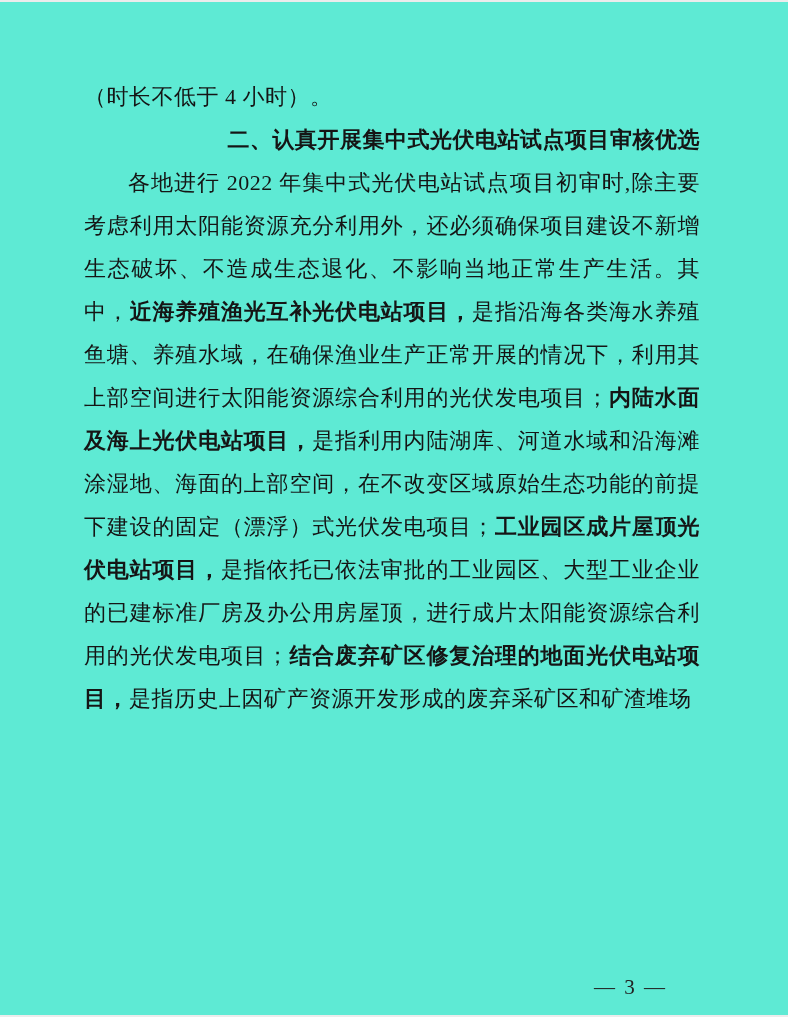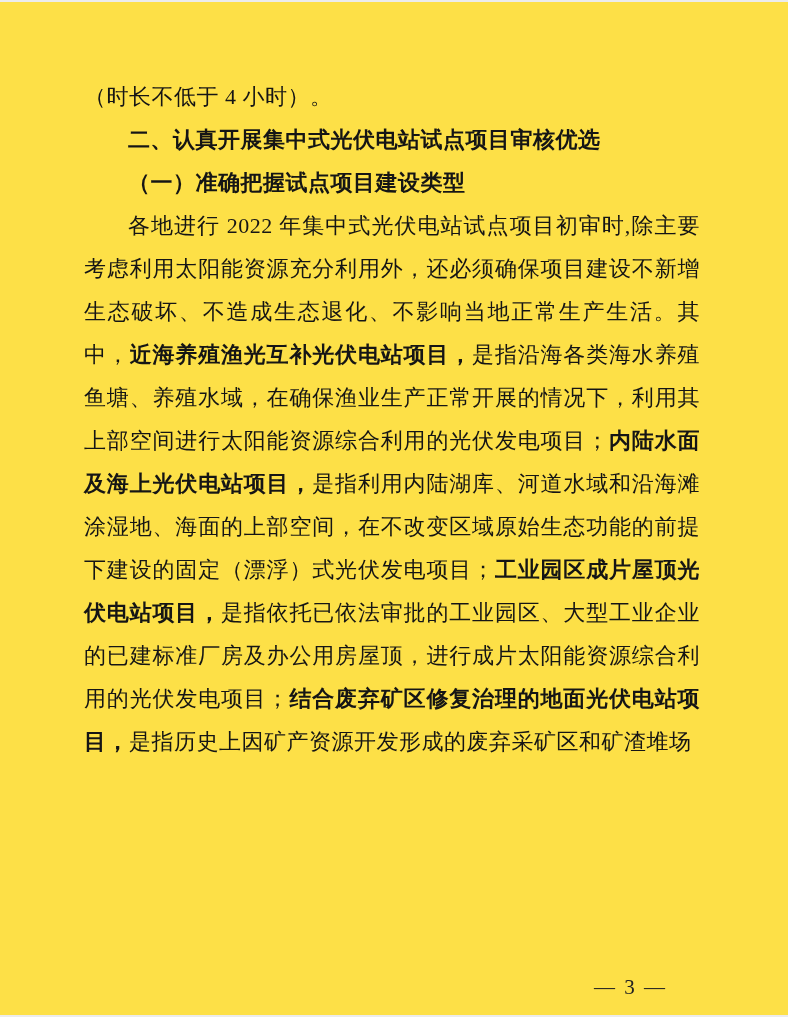--- a/index.html
+++ b/index.html
@@ -4,21 +4,21 @@
 <style>
   html, body {
     margin: 0;
     padding: 0;
     background: #ffffff;
   }
   .page {
     position: relative;
     width: 788px;
     height: 1017px;
-    background: #fde047;
+    background: #5eead4;
     overflow: hidden;
     font-family: "Liberation Serif", "DejaVu Serif", serif;
     color: #151515;
   }
   
   .scan-edge {
     position: absolute;
     left: 0;
     width: 100%;
     height: 2px;
@@ -38,21 +38,21 @@
     font-size: 22px;
     line-height: 43px;
     text-align: justify;
     letter-spacing: 0.5px;
     word-break: break-all;
   }
   .para.indent { text-indent: 2em; }
   .para.heading1 {
     font-family: "Liberation Sans", "DejaVu Sans", sans-serif;
     font-weight: 700;
-    text-align: left;
+    text-align: right;
   }
   .para.heading2 {
     font-weight: 700;
     text-align: left;
   }
   .run { font-weight: inherit; }
   .run.bold {
     font-family: "Liberation Sans", "DejaVu Sans", sans-serif;
     font-weight: 700;
   }
@@ -68,18 +68,17 @@
   }
 </style>
 </head>
 <body>
 
 <div class="page">
   <div class="scan-edge top"></div>
   <div class="content">
       <p class="para body"><span class="run">（时长不低于 4 小时）。</span></p>
       <p class="para heading1 indent"><span class="run bold">二、认真开展集中式光伏电站试点项目审核优选</span></p>
-      <p class="para heading2 indent"><span class="run bold">（一）准确把握试点项目建设类型</span></p>
       <p class="para body indent"><span class="run">各地进行 2022 年集中式光伏电站试点项目初审时,除主要考虑利用太阳能资源充分利用外，还必须确保项目建设不新增生态破坏、不造成生态退化、不影响当地正常生产生活。其中，</span><span class="run bold">近海养殖渔光互补光伏电站项目，</span><span class="run">是指沿海各类海水养殖鱼塘、养殖水域，在确保渔业生产正常开展的情况下，利用其上部空间进行太阳能资源综合利用的光伏发电项目；</span><span class="run bold">内陆水面及海上光伏电站项目，</span><span class="run">是指利用内陆湖库、河道水域和沿海滩涂湿地、海面的上部空间，在不改变区域原始生态功能的前提下建设的固定（漂浮）式光伏发电项目；</span><span class="run bold">工业园区成片屋顶光伏电站项目，</span><span class="run">是指依托已依法审批的工业园区、大型工业企业的已建标准厂房及办公用房屋顶，进行成片太阳能资源综合利用的光伏发电项目；</span><span class="run bold">结合废弃矿区修复治理的地面光伏电站项目，</span><span class="run">是指历史上因矿产资源开发形成的废弃采矿区和矿渣堆场</span></p>
     </div>
   <div class="page-number">— 3 —</div>
   <div class="scan-edge bottom"></div>
 </div>
 
 </body></html>

